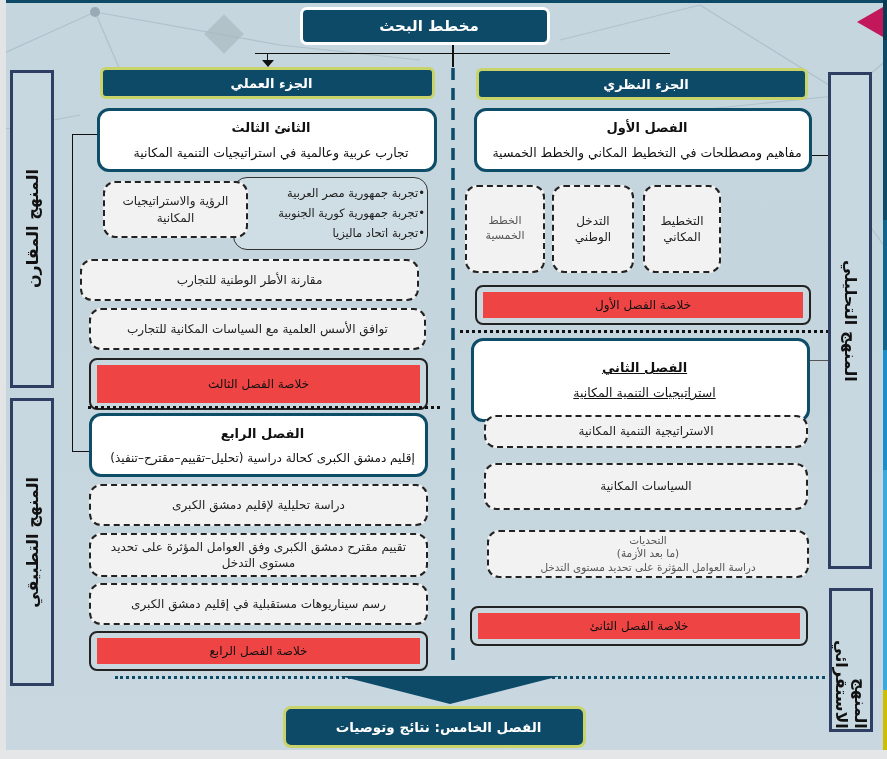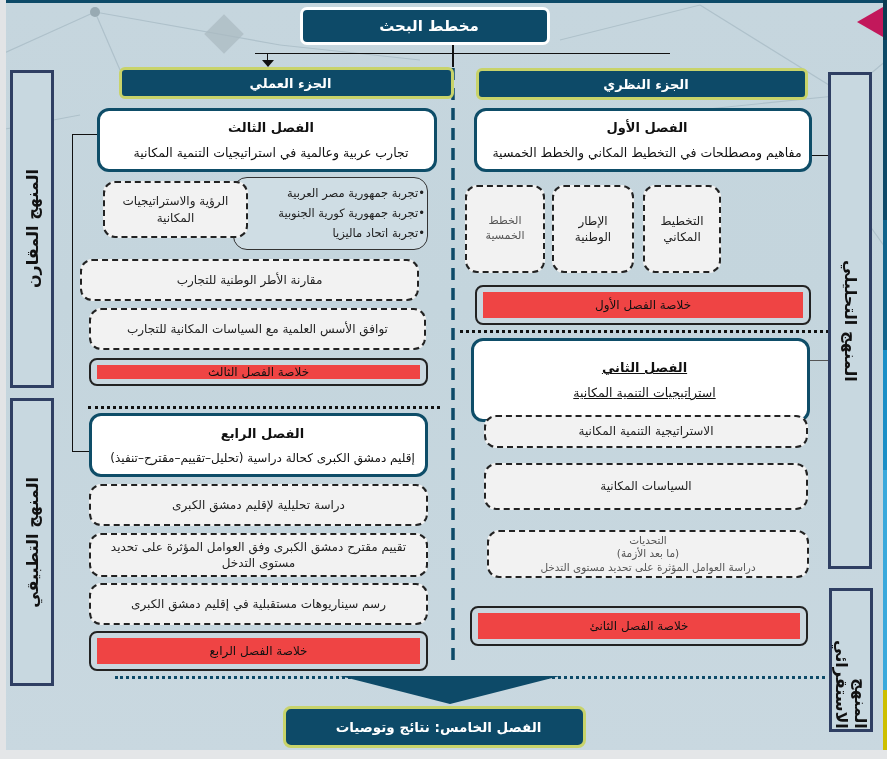--- a/index.html
+++ b/index.html
@@ -123,30 +123,30 @@
   <div class="abs vline" style="left:267px;top:53px;height:10px;"></div>
   <svg class="abs" style="left:262px;top:60px;" width="12" height="8">
       <polygon points="0,0 12,0 6,7" fill="#111"></polygon>
     </svg>
 
   <svg class="abs" style="left:449px;top:68px;" width="8" height="600">
     <line x1="4" y1="0" x2="4" y2="600" stroke="#0d4a68" stroke-width="3.5" stroke-dasharray="12,8"></line>
   </svg>
 
   <div class="abs part-header rtl" style="left:476px;top:68px;width:332px;">الجزء النظري</div>
-  <div class="abs part-header rtl" style="left:100px;top:67px;width:335px;margin-left:19px;">الجزء العملي</div>
+  <div class="abs part-header rtl" style="left:100px;top:67px;width:335px;">الجزء العملي</div>
 
   <div class="abs chapter-box rtl" style="left:474px;top:108px;width:338px;height:64px;">
     <div class="ch-title">الفصل الأول</div>
     <div class="ch-sub">مفاهيم ومصطلحات في التخطيط المكاني والخطط الخمسية</div>
   </div>
   <div class="abs hline" style="left:812px;top:155px;width:20px;"></div>
 
   <div class="abs dash-box rtl" style="left:643px;top:185px;width:78px;height:88px;">التخطيط المكاني</div>
-  <div class="abs dash-box rtl" style="left:552px;top:185px;width:82px;height:88px;">الإطار الوطنية</div>
+  <div class="abs dash-box rtl" style="left:552px;top:185px;width:82px;height:88px;">التدخل الوطني</div>
   <div class="abs dash-box rtl grey" style="left:465px;top:185px;width:80px;height:88px;font-size:11px;">الخطط الخمسية</div>
 
   <div class="abs summary-box rtl" style="left:475px;top:285px;width:336px;height:40px;">
     <div class="bar">خلاصة الفصل الأول</div>
   </div>
 
   <div class="abs dotted-h" style="left:460px;top:330px;width:375px;"></div>
 
   <div class="abs chapter-box rtl" style="left:471px;top:338px;width:339px;height:84px;text-decoration:underline;">
     <div class="ch-title">الفصل الثاني</div>
@@ -160,36 +160,36 @@
     <div>التحديات</div>
     <div>(ما بعد الأزمة)</div>
     <div>دراسة العوامل المؤثرة على تحديد مستوى التدخل</div>
   </div>
 
   <div class="abs summary-box rtl" style="left:470px;top:606px;width:338px;height:40px;">
     <div class="bar">خلاصة الفصل الثانئ</div>
   </div>
 
   <div class="abs chapter-box rtl" style="left:97px;top:108px;width:340px;height:64px;">
-    <div class="ch-title">الفصل الثالث</div>
+    <div class="ch-title">الثانئ الثالث</div>
     <div class="ch-sub">تجارب عربية وعالمية في استراتيجيات التنمية المكانية</div>
   </div>
 
   <div class="abs solid-grp" style="left:233px;top:177px;width:195px;height:73px;"></div>
   <div class="abs rtl" style="left:245px;top:183px;width:180px;font-size:11.5px;line-height:20px;text-align:right;color:#222;">
     <div>•تجربة جمهورية مصر العربية</div>
     <div>•تجربة جمهورية كورية الجنوبية</div>
     <div>•تجربة اتحاد ماليزيا</div>
   </div>
   <div class="abs dash-box rtl" style="left:103px;top:181px;width:145px;height:57px;">الرؤية والاستراتيجيات المكانية</div>
 
   <div class="abs dash-box rtl" style="left:80px;top:259px;width:339px;height:42px;">مقارنة الأطر الوطنية للتجارب</div>
   <div class="abs dash-box rtl" style="left:89px;top:308px;width:337px;height:42px;">توافق الأسس العلمية مع السياسات المكانية للتجارب</div>
 
-  <div class="abs summary-box rtl" style="left:89px;top:358px;width:339px;height:28px;">
+  <div class="abs summary-box rtl" style="left:89px;top:358px;width:339px;height:52px;">
     <div class="bar">خلاصة الفصل الثالث</div>
   </div>
 
   <div class="abs dotted-h" style="left:88px;top:406px;width:352px;"></div>
 
   <div class="abs vline" style="left:72px;top:134px;height:318px;"></div>
   <div class="abs hline" style="left:72px;top:134px;width:25px;"></div>
   <div class="abs hline" style="left:72px;top:451px;width:20px;"></div>
 
   <div class="abs chapter-box rtl" style="left:89px;top:413px;width:339px;height:64px;">

